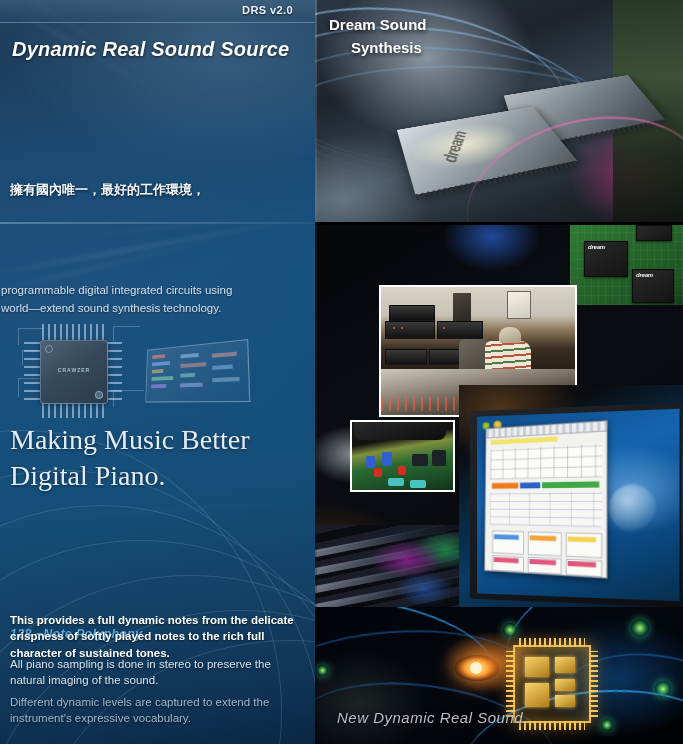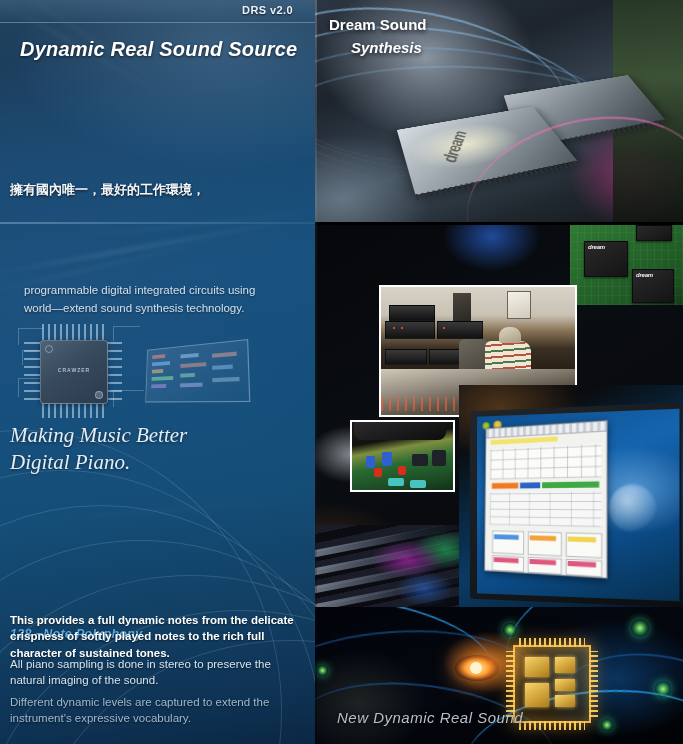--- a/index.html
+++ b/index.html
@@ -72,21 +72,21 @@
     border-bottom: 1px solid rgba(170,200,225,0.35);
   }
   .drs-version {
     position: absolute; top: 4px; right: 22px;
     font-size: 11px; font-weight: bold; color: #e9f2fa;
     letter-spacing: .4px;
     text-shadow: 0 1px 2px rgba(0,0,0,.7);
   }
 
   .headline {
-    position: absolute; left: 20px; top: 38px;
+    position: absolute; left: 12px; top: 38px;
     font-size: 20px; font-style: italic; font-weight: bold;
     color: #ffffff; letter-spacing: .2px;
     text-shadow: 0 1px 3px rgba(0,0,0,.65);
     white-space: nowrap;
   }
 
   .brand-block {
     position: absolute; left: 10px; top: 74px;
     color: #1a9ad0;
     text-shadow: 0 1px 3px rgba(0,0,0,.55);
@@ -102,21 +102,21 @@
     line-height: 1.55;
     text-shadow: 0 1px 3px rgba(0,0,0,.75);
   }
 
   .left-divider {
     position: absolute; left: 0; top: 222px; width: 315px; height: 2px;
     background: linear-gradient(90deg, rgba(150,185,215,0.45), rgba(150,185,215,0.10));
   }
 
   .tech-para {
-    position: absolute; left: 24px; top: 282px;
+    position: absolute; left: 1px; top: 282px;
     font-size: 11.5px; color: #cfe0ee; line-height: 1.55;
     text-shadow: 0 1px 2px rgba(0,0,0,.45);
   }
 
   
   .chip-art { position: absolute; left: 18px; top: 320px; width: 240px; height: 100px; }
   .chip-body {
     position: absolute; left: 22px; top: 20px; width: 66px; height: 62px;
     background: linear-gradient(145deg, #4d6377 0%, #37495c 45%, #2a3b4d 100%);
     border: 1px solid rgba(190,215,235,0.35);
@@ -149,22 +149,21 @@
     transform: perspective(220px) rotateY(-22deg) rotateX(8deg) rotateZ(-3deg);
     overflow: hidden;
   }
   .pcb-ghost i {
     position: absolute; display: block;
   }
 
   .serif-slogan {
     position: absolute; left: 10px; top: 422px;
     font-family: "Liberation Serif", "DejaVu Serif", serif;
-    font-style: italic;
-    font-size: 21px; line-height: 1.28;
+    font-size: 28px; line-height: 1.28;
     color: #e4edf5;
     text-shadow: 0 1px 3px rgba(0,0,0,.5);
   }
 
   .poly-title {
     position: absolute; left: 10px; top: 588px;
     font-size: 12.5px; font-weight: bold; font-style: italic;
     color: #5fa8de; letter-spacing: .3px;
     text-shadow: 0 1px 2px rgba(0,0,0,.6);
     margin-top: 39px;
@@ -248,21 +247,21 @@
     position: absolute; left: 0; bottom: -7px; width: 100%; height: 8px;
     background: repeating-linear-gradient(90deg, #2b3137 0px, #2b3137 2px, rgba(0,0,0,0) 2px, rgba(0,0,0,0) 5px);
   }
   .hero-title {
     position: absolute; left: 14px; top: 14px;
     font-size: 15px; font-weight: bold; color: #ffffff;
     line-height: 1.5;
     text-shadow: 0 2px 4px rgba(0,0,0,.8);
     z-index: 6;
   }
-  .hero-title .l2 { display: block; padding-left: 22px; font-style: italic; }
+  .hero-title .l2 { display: block; padding-left: 22px; }
   .hero-tagline {
     position: absolute; left: 16px; bottom: 14px;
     font-size: 11.5px; color: rgba(236,243,249,0.62);
     letter-spacing: .5px; z-index: 6;
     text-shadow: 0 1px 3px rgba(0,0,0,.55);
   }
 
   
   .collage {
     position: absolute; left: 0; top: 225px; width: 368px; height: 382px;

